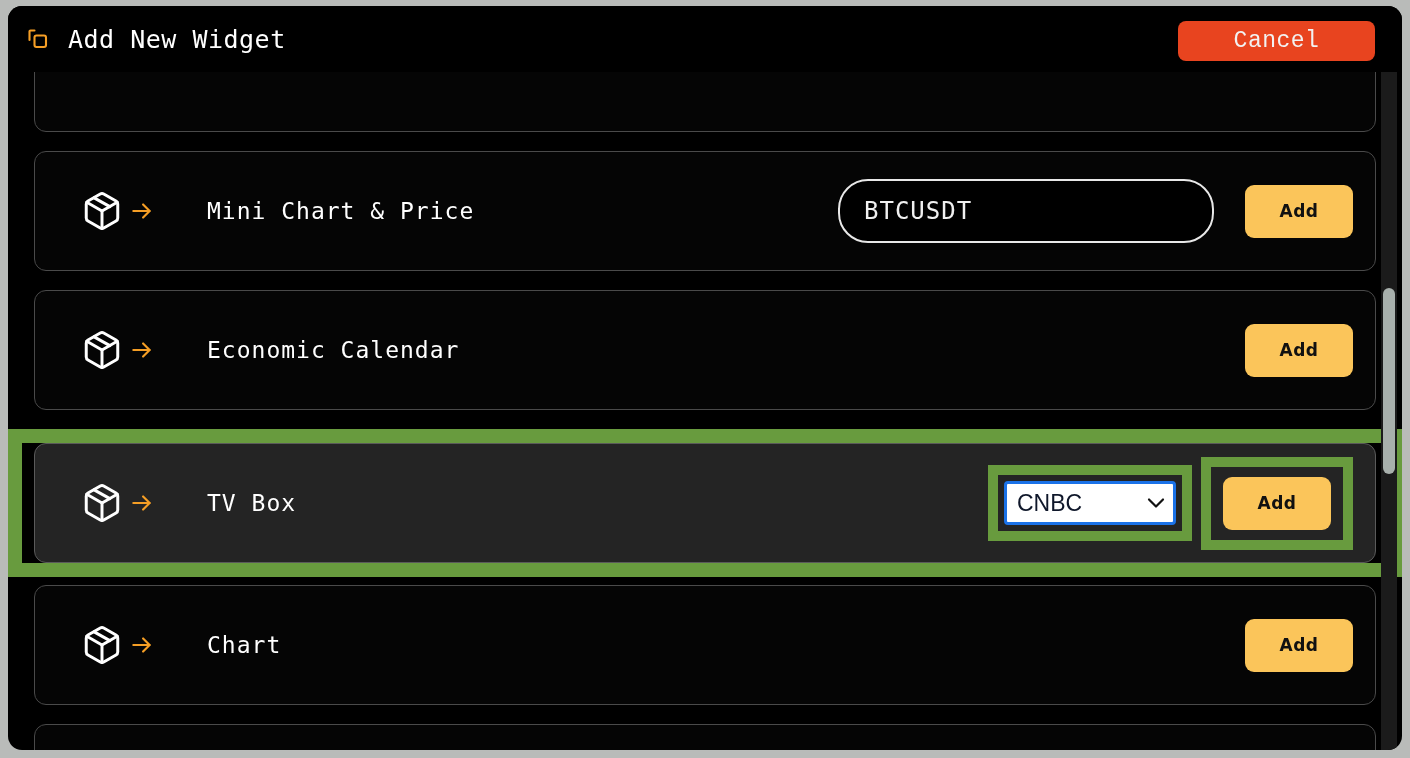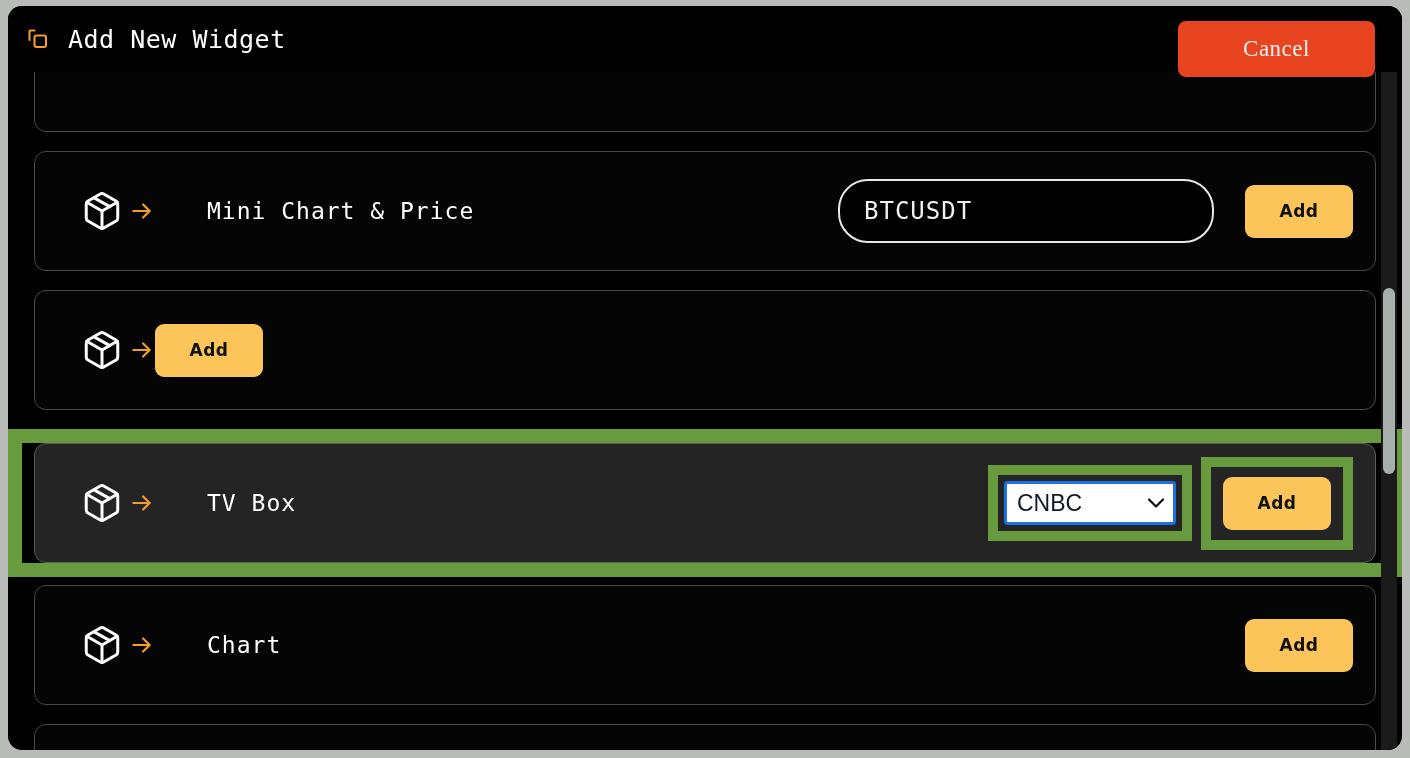--- a/index.html
+++ b/index.html
@@ -46,27 +46,27 @@
     font-size: 25px;
     font-family: "DejaVu Sans Mono", monospace;
     letter-spacing: 0.5px;
     white-space: nowrap;
   }
   .cancel-button {
     position: absolute;
     right: 27px;
     top: 15px;
     width: 197px;
-    height: 56px;
+    height: 40px;
     background: #e8441f;
     border: none;
     border-radius: 8px;
     color: #f2f2f2;
     font-size: 23px;
-    font-family: Liberation Serif, serif;
+    font-family: Liberation Mono, monospace;
     letter-spacing: 0.5px;
     cursor: pointer;
     display: flex;
     align-items: center;
     justify-content: center;
   }
 
   
   .scroll-area {
     position: absolute;
@@ -297,20 +297,21 @@
                   <line x1="7.5" y1="4.5" x2="16.5" y2="9.5"></line>
                 </svg>
               </span>
               <span>
                 <svg class="arrow-icon" viewBox="0 0 24 24" fill="none" stroke="#f59e25" stroke-width="2" stroke-linecap="round" stroke-linejoin="round">
                   <line x1="4" y1="12" x2="19" y2="12"></line>
                   <polyline points="13 6 19 12 13 18"></polyline>
                 </svg>
               </span>
             </div>
+            <div class="row-label">Economic Calendar</div>
             <div class="row-right">
               <button class="add-button">Add</button>
             </div>
           </div>
         </div>
         <div class="row-wrap highlighted">
           <div class="row active">
             <div class="row-icon-group">
               <span>
                 <svg class="box-icon" viewBox="0 0 24 24" fill="none" stroke="#ffffff" stroke-width="1.7" stroke-linecap="round" stroke-linejoin="round">

